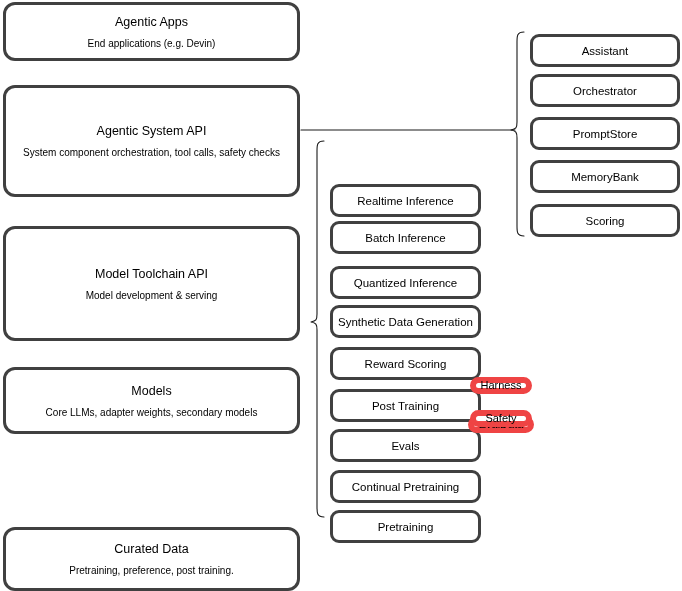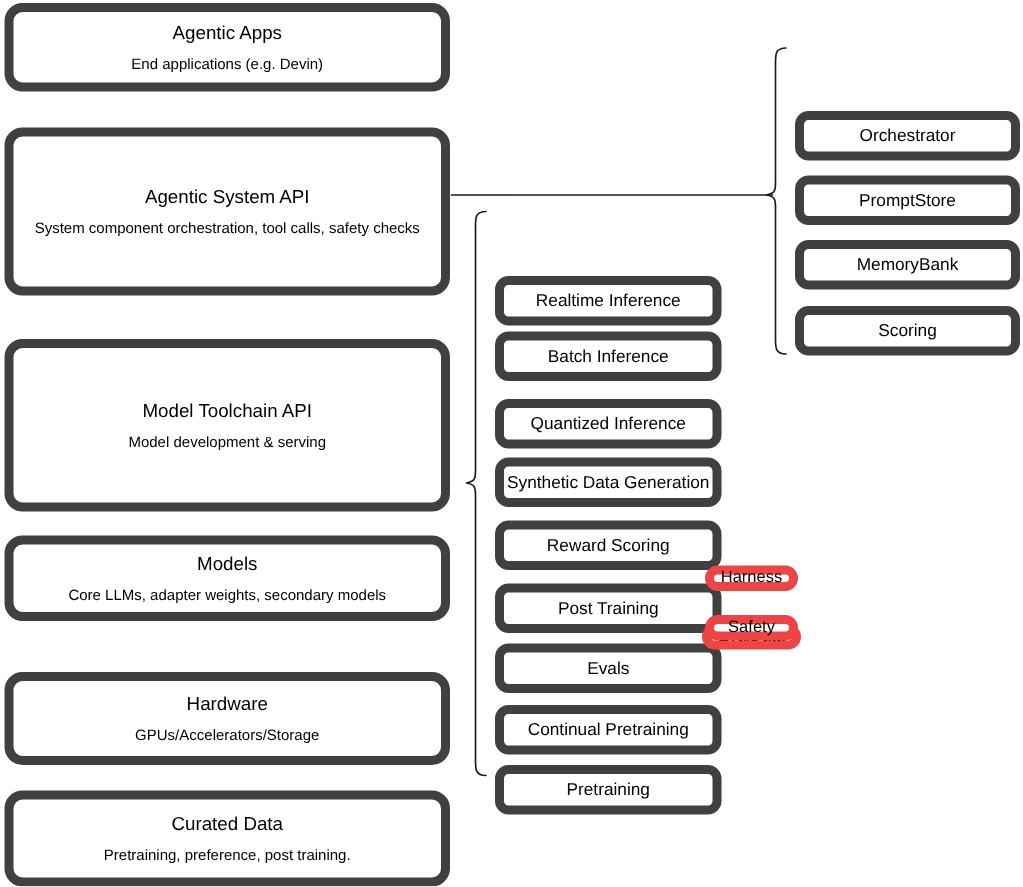--- a/index.html
+++ b/index.html
@@ -17,21 +17,21 @@
     width: 682px;
     height: 591px;
     overflow: hidden;
     background: #ffffff;
   }
 
   
   .box {
     position: absolute;
     box-sizing: border-box;
-    border: 6px solid #404040;
+    border: 3px solid #404040;
     background: #ffffff;
     display: flex;
     flex-direction: column;
     align-items: center;
     justify-content: center;
     text-align: center;
   }
 
   
   .layer {
@@ -106,29 +106,25 @@
   <div class="box layer" style="top:85px; height:112px;">
     <div class="title">Agentic System API</div>
     <div class="subtitle">System component orchestration, tool calls, safety checks</div>
   </div>
 
   <div class="box layer" style="top:226px; height:115px;">
     <div class="title">Model Toolchain API</div>
     <div class="subtitle">Model development &amp; serving</div>
   </div>
 
-  <div class="box layer" style="top:357px; height:57px;text-align:right;">
+  <div class="box layer" style="top:367px; height:67px;text-align:right;">
     <div class="title">Models</div>
     <div class="subtitle">Core LLMs, adapter weights, secondary models</div>
   </div>
 
-  <div class="box layer" style="top:448px; height:62px;">
-    <div class="title">Hardware</div>
-    <div class="subtitle">GPUs/Accelerators/Storage</div>
-  </div>
 
   <div class="box layer" style="top:527px; height:64px;">
     <div class="title">Curated Data</div>
     <div class="subtitle">Pretraining, preference, post training.</div>
   </div>
 
   <svg class="connector" style="left:0px; top:0px; width:682px; height:591px;">
 
     <line x1="301" y1="130" x2="515" y2="130"></line>
 
@@ -182,20 +178,23 @@
   <div class="badge" style="left:470px; top:377px; width:62px;">
     <span>Harness</span>
   </div>
   <div class="badge" style="left:468px; top:416px; width:66px;">
     <span>EvalData</span>
   </div>
   <div class="badge" style="left:470px; top:410px; width:62px;">
     <span>Safety</span>
   </div>
 
+  <div class="box item right" style="top:34px;">
+    <span>Assistant</span>
+  </div>
   <div class="box item right" style="top:74px;">
     <span>Orchestrator</span>
   </div>
   <div class="box item right" style="top:117px;">
     <span>PromptStore</span>
   </div>
   <div class="box item right" style="top:160px;">
     <span>MemoryBank</span>
   </div>
   <div class="box item right" style="top:204px;">

